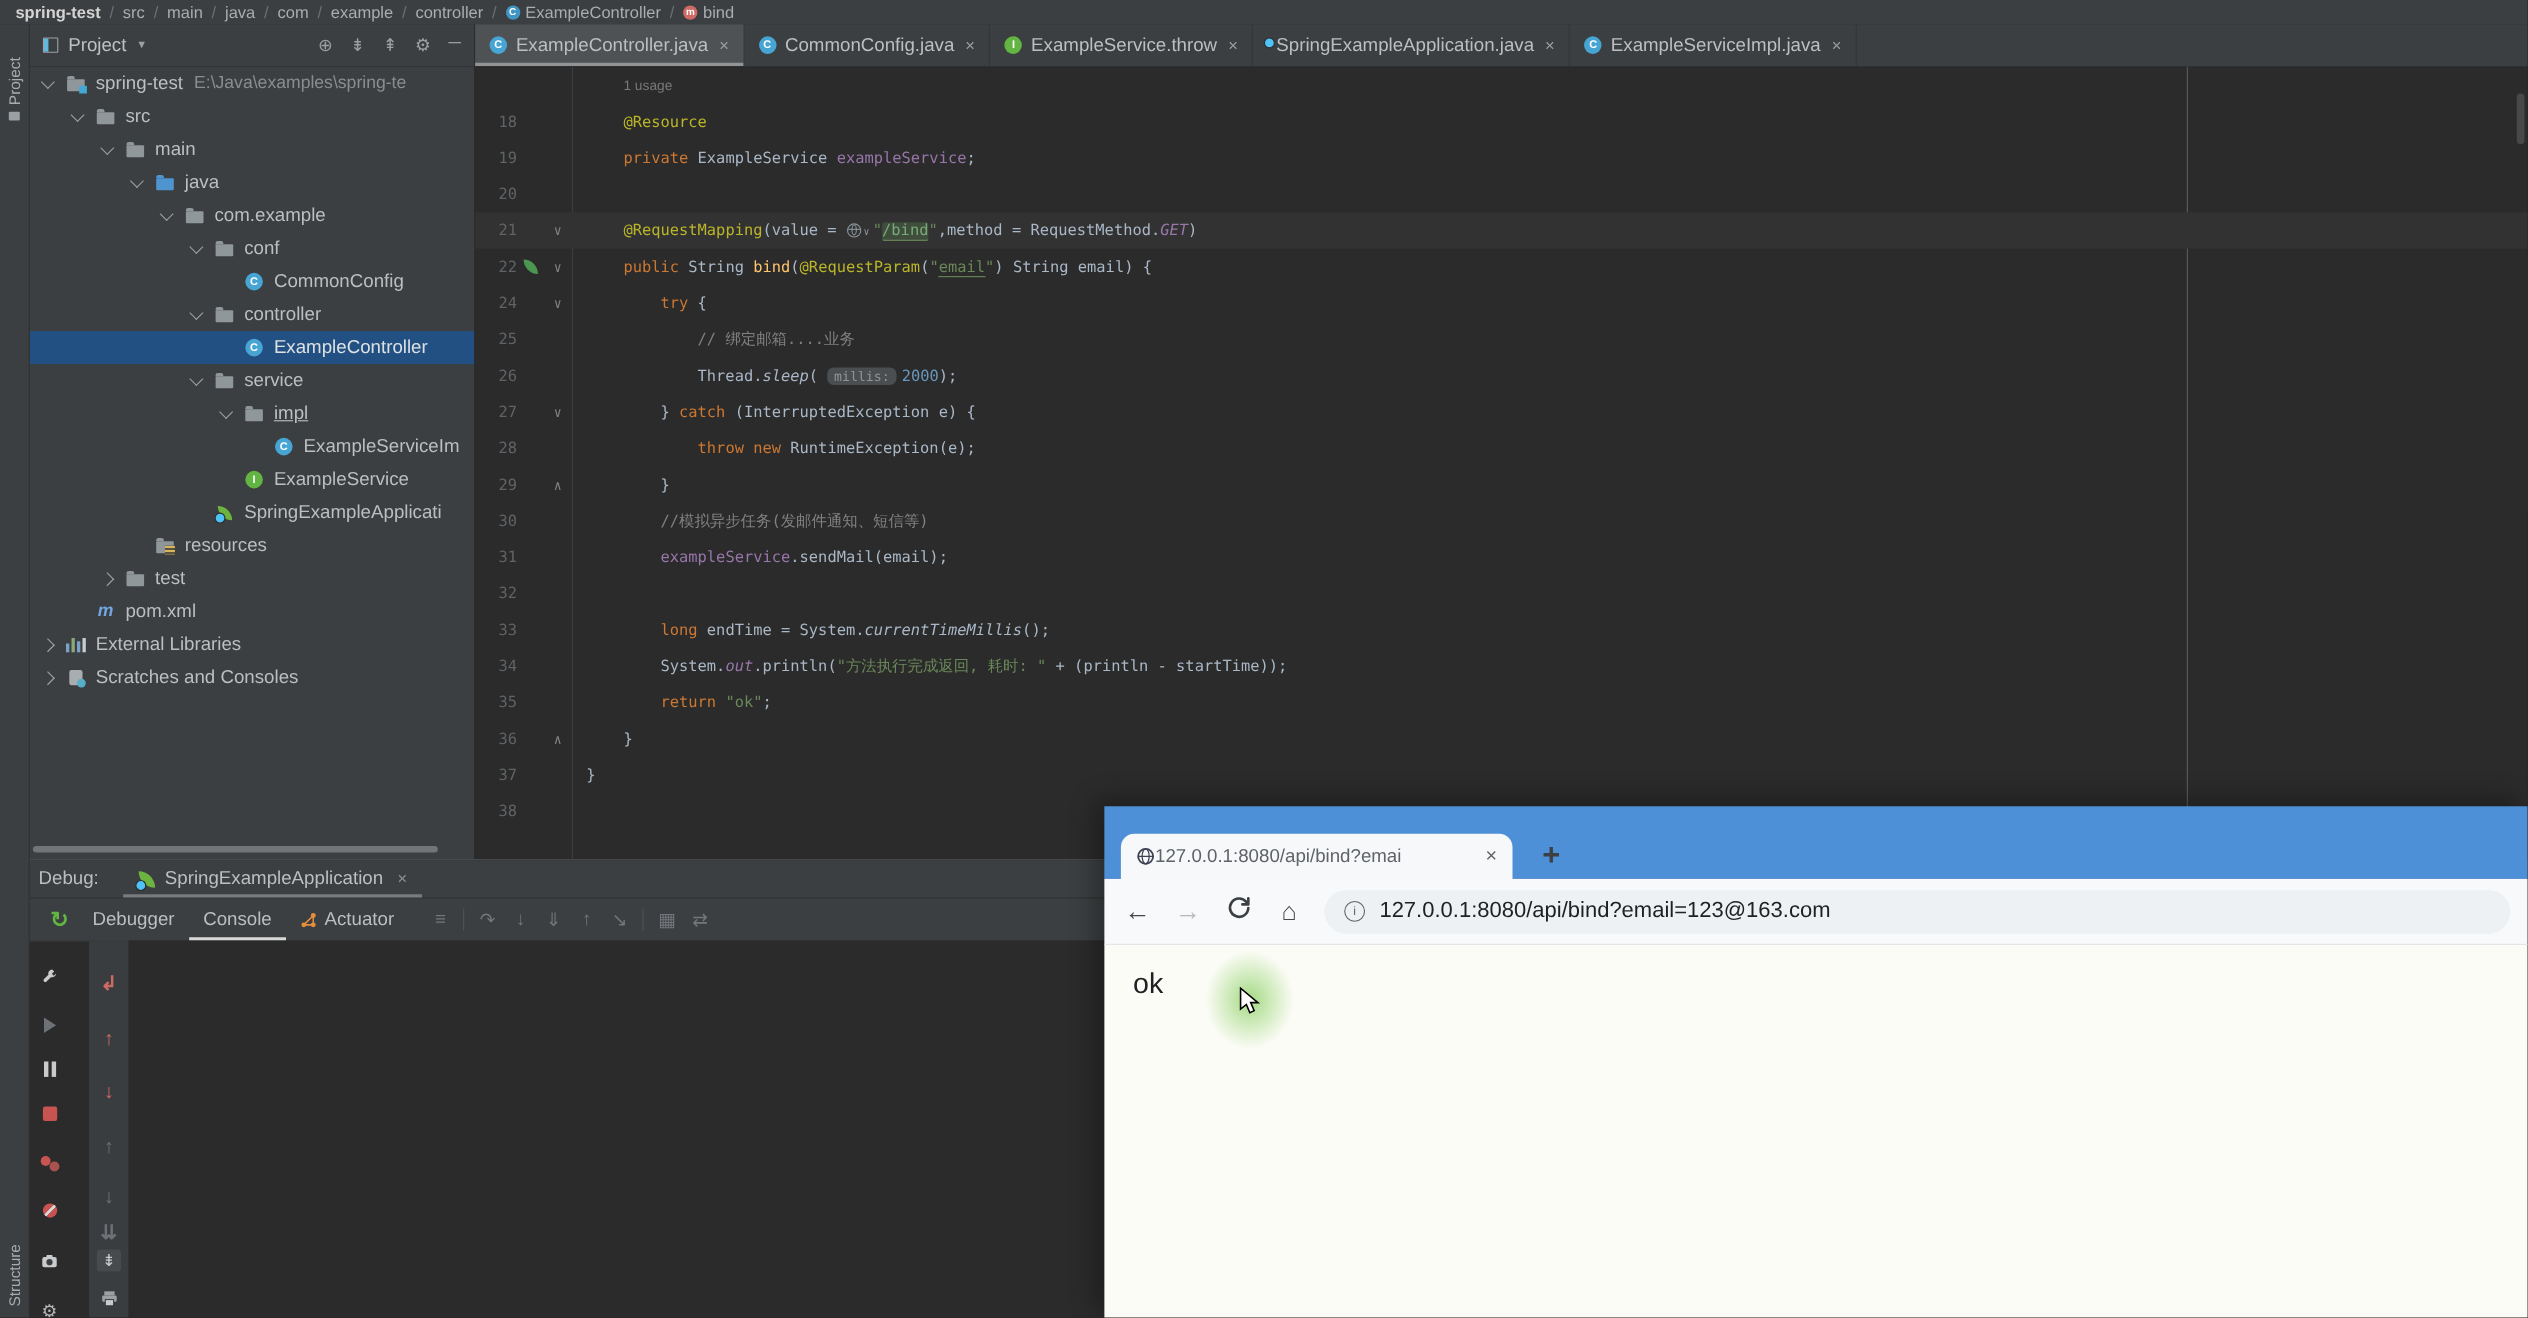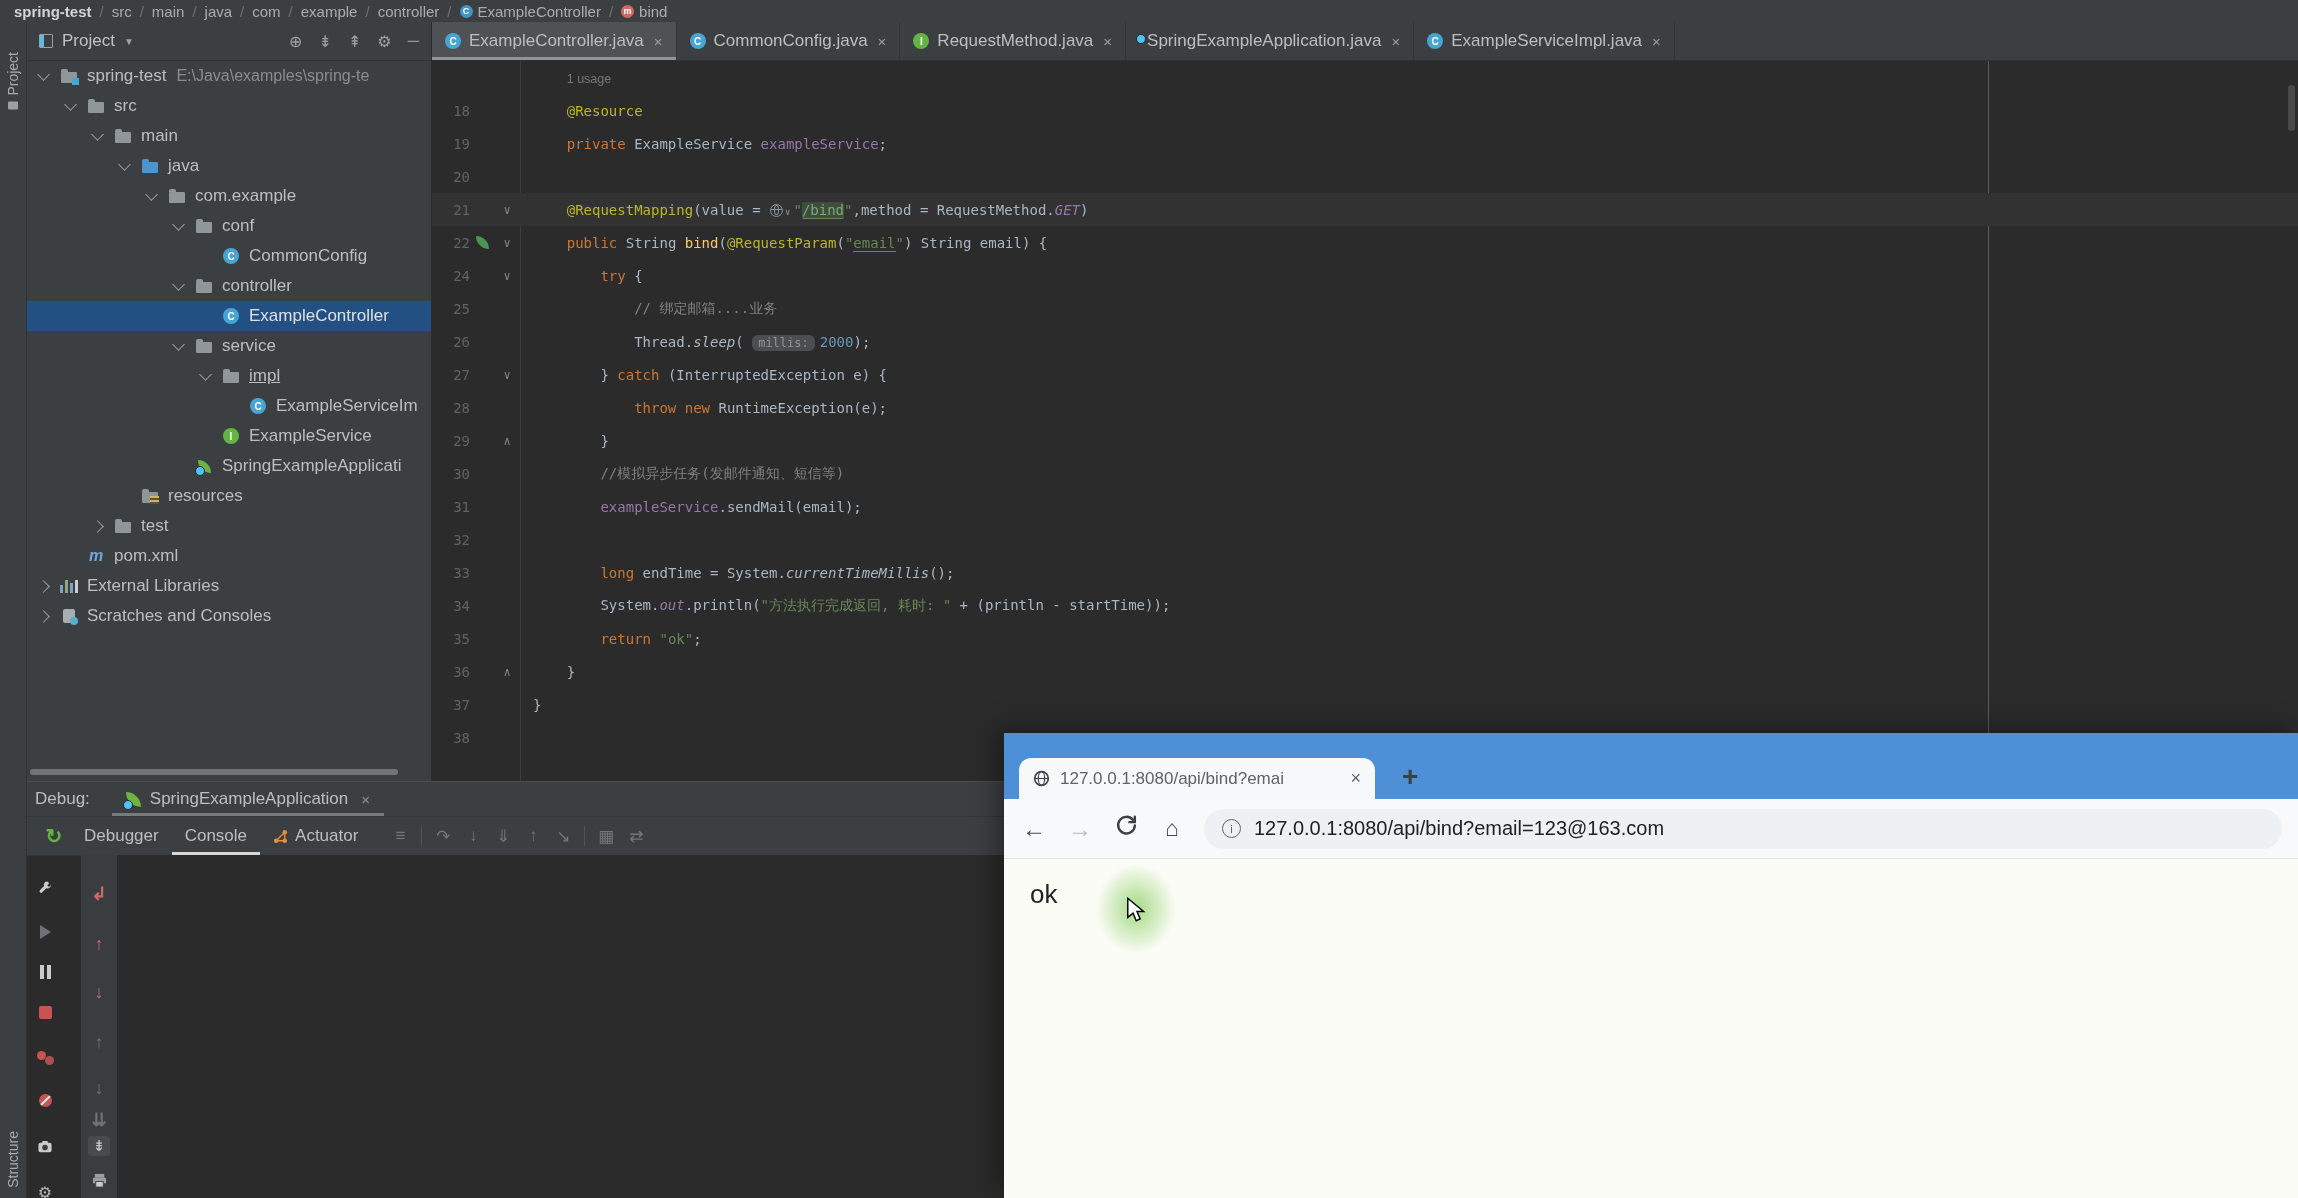--- a/index.html
+++ b/index.html
@@ -132,21 +132,21 @@
      background:linear-gradient(135deg,#c75450 42%,#d6d9db 45%,#d6d9db 55%,#c75450 58%);}
   .ico-scrollend{background:#474b4e;border-radius:3px;color:#c9cbcd;font-size:15px;width:22px;height:20px;
      display:flex;align-items:center;justify-content:center;}
   .ico-gear{color:#b3b6b8;font-size:16px;}
   .dbg-console{position:absolute;left:90px;top:73px;right:0;bottom:0;background:#2b2b2b;}
   
   .browser{position:absolute;left:1004px;top:733px;width:1294px;height:465px;z-index:10;
      box-shadow:-8px -6px 22px rgba(0,0,0,.35);}
   .b-titlebar{position:relative;height:66px;background:#4e90d8;}
   .b-tab{position:absolute;left:15px;top:25px;width:356px;height:41px;background:#f7f8f9;
-     border-radius:12px 12px 0 0;display:flex;align-items:center;padding:0 14px;gap:10px;box-sizing:border-box;}
+     border-radius:12px 12px 0 0;display:flex;align-items:center;padding:0 14px;box-sizing:border-box;}
   .b-tab-title{font-size:17px;color:#5f6368;white-space:nowrap;overflow:hidden;flex:1;}
   .b-tab .close{color:#5f6368;font-size:18px;}
   .b-newtab{position:absolute;left:398px;top:28px;font-size:28px;color:#3d4043;font-weight:bold;}
   .b-toolbar{position:relative;height:60px;background:#f8f9fa;display:flex;align-items:center;
      padding:0 16px;gap:18px;border-bottom:1px solid #e1e3e5;box-sizing:border-box;}
   .b-nav{width:28px;text-align:center;font-size:24px;color:#474a4c;z-index:6;}
   .b-nav.disabled{color:#b4b8bb;}
   .b-home{font-size:23px;}
   .b-urlbar{flex:1;height:40px;background:#eef1f3;border-radius:20px;display:flex;align-items:center;
      padding:0 18px;gap:13px;overflow:hidden;}
@@ -384,21 +384,21 @@
           <span>
             <span class="ico-round class">C</span>
           </span>
           <span>CommonConfig.java</span>
           <span class="close">×</span>
         </div>
         <div class="tab">
           <span>
             <span class="ico-round interface">I</span>
           </span>
-          <span>RequestMethod.java</span>
+          <span>ExampleService.throw</span>
           <span class="close">×</span>
         </div>
         <div class="tab">
           <span><span class="ico-leaf boot"></span></span>
           <span>SpringExampleApplication.java</span>
           <span class="close">×</span>
         </div>
         <div class="tab">
           <span>
             <span class="ico-round class">C</span>

